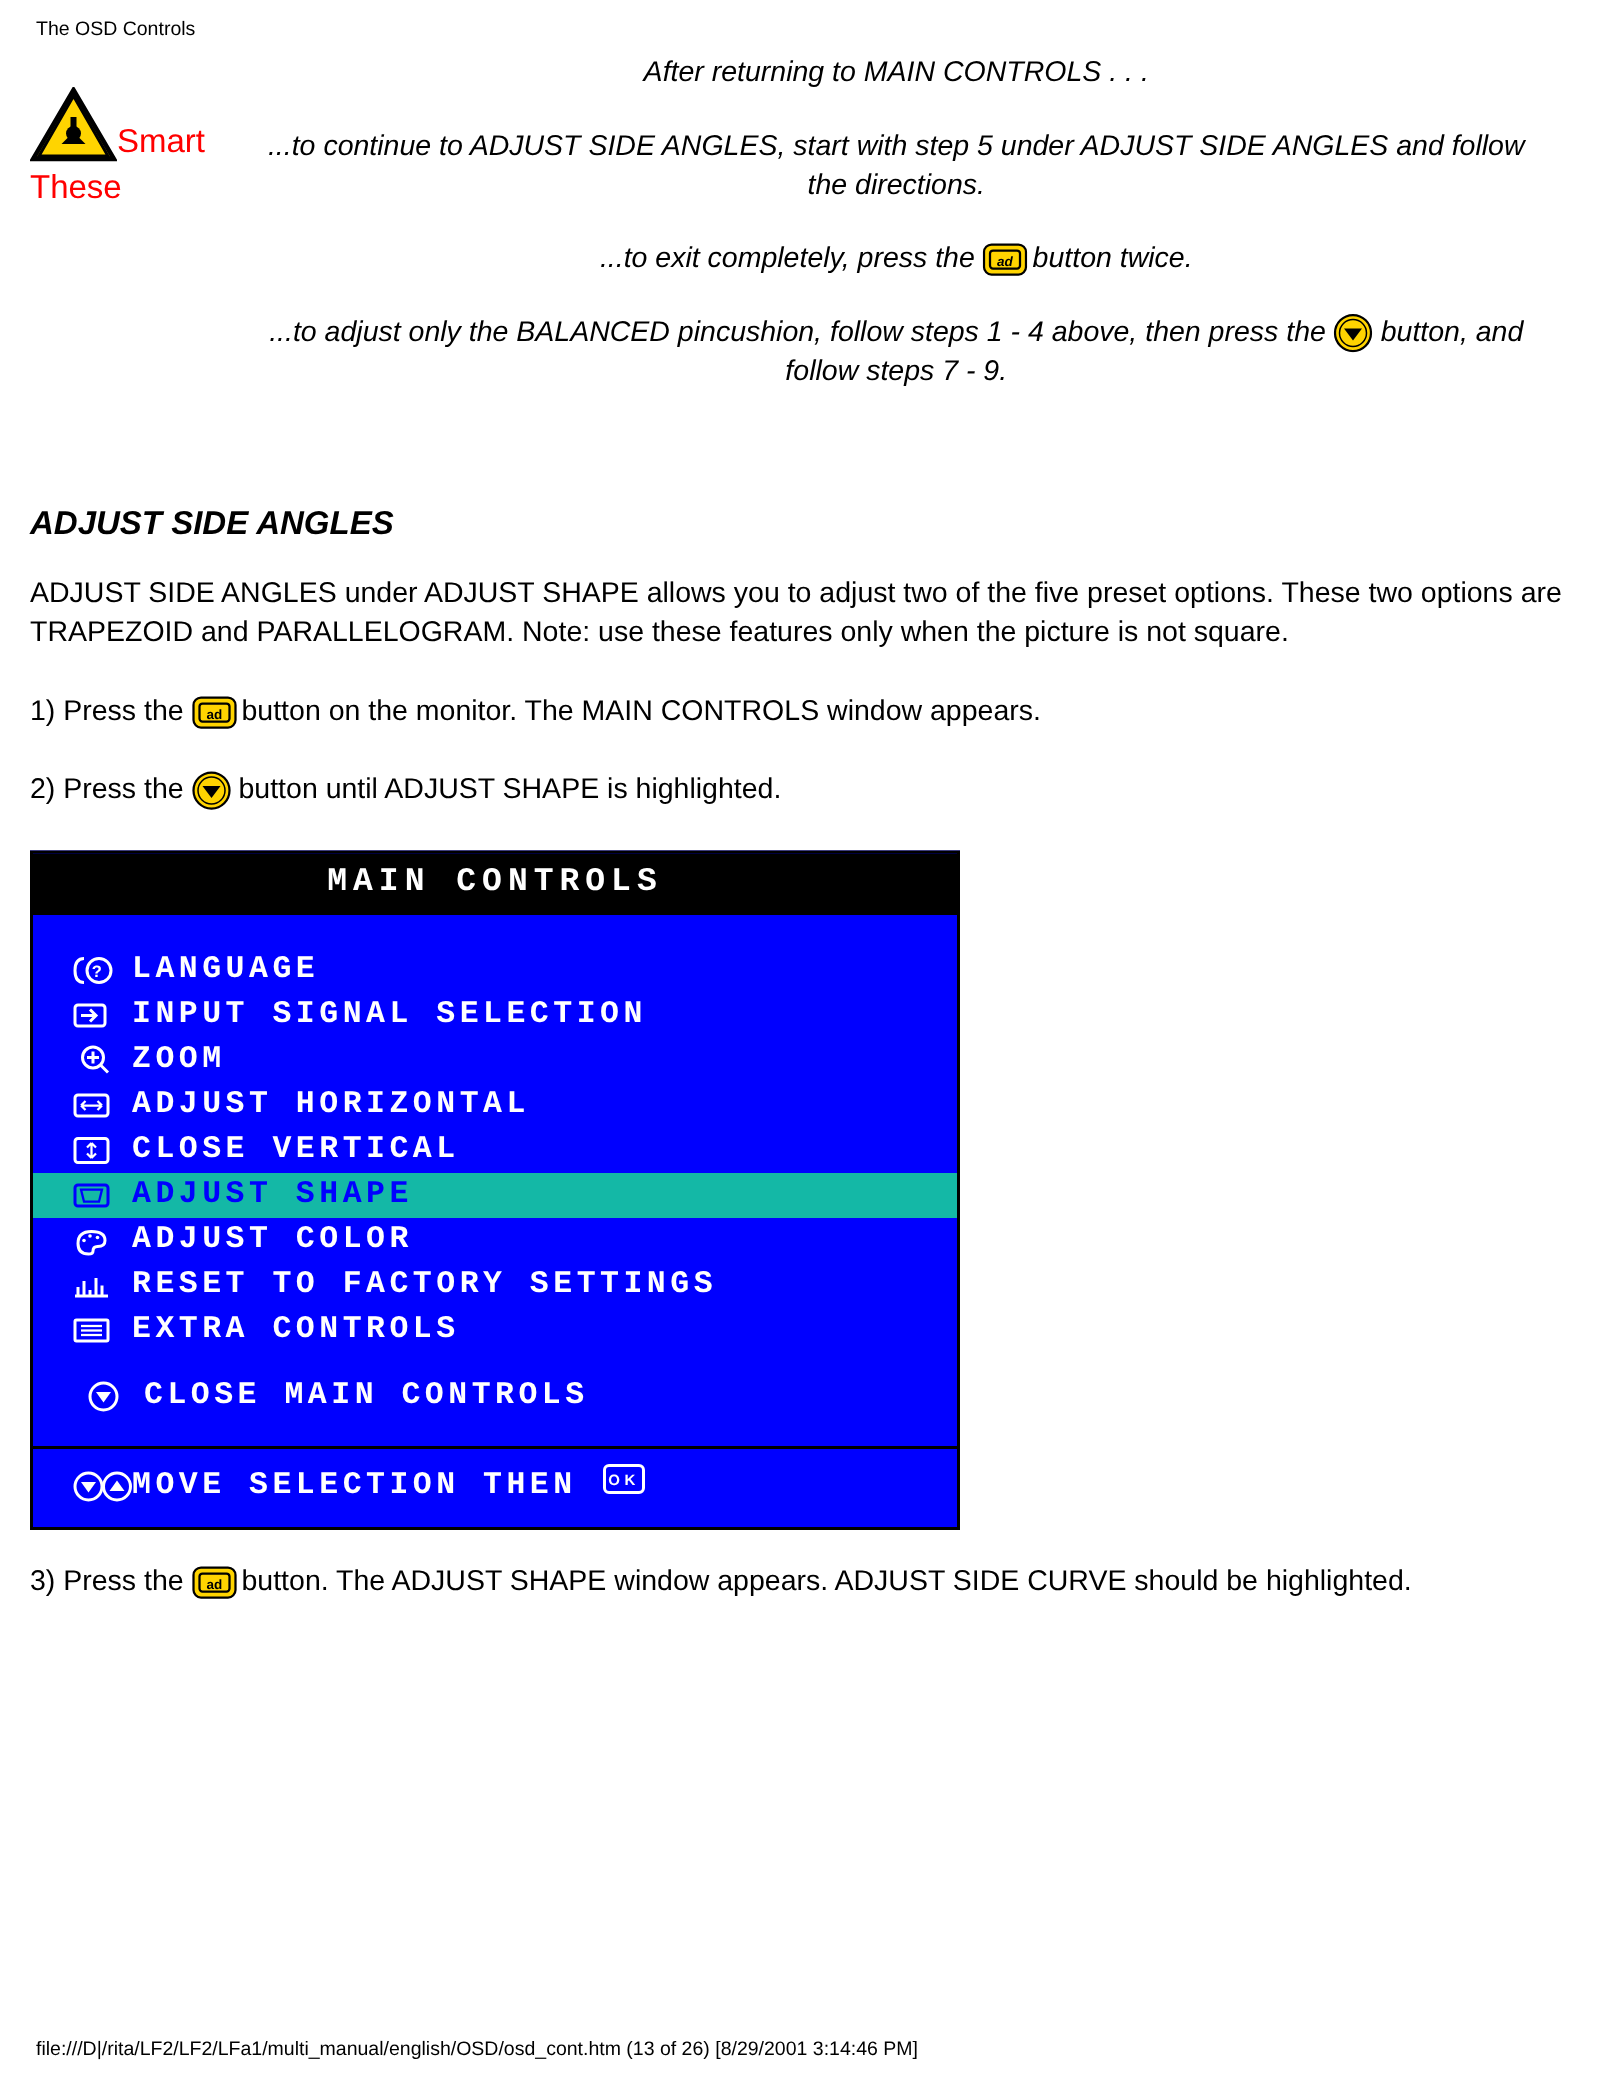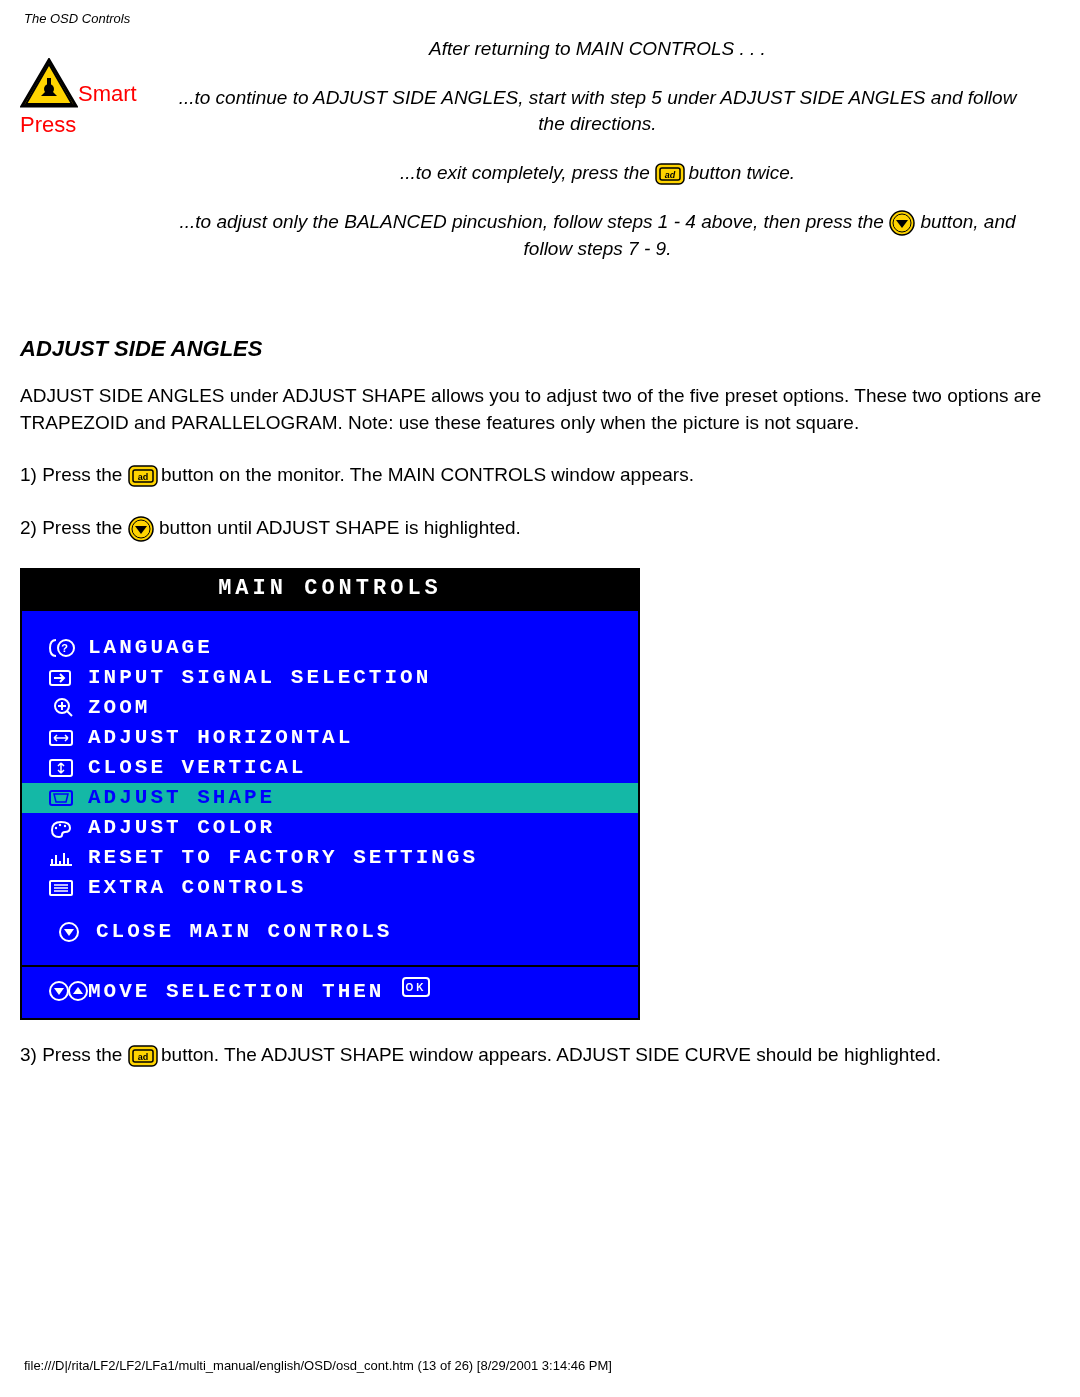--- a/index.html
+++ b/index.html
@@ -8,21 +8,20 @@
     font-family: Arial, Helvetica, sans-serif;
     font-size: 19px;
     line-height: 1.4;
     color: #000;
     width: 1080px;
     background: #fff;
   }
   .page-header {
     font-size: 13px;
     padding: 10px 0 0 24px;
-    font-style: italic;
   }
   .content {
     padding: 0 20px 0 20px;
   }
   .smart-help-block {
     display: flex;
     align-items: flex-start;
   }
   .smart-help-left {
     width: 155px;
@@ -150,21 +149,21 @@
       <div class="smart-help-left">
         <span class="warning-icon">
           <svg viewBox="0 0 58 52" width="58" height="52">
             <polygon points="29,2 56,48 2,48" fill="#ffd400" stroke="#000" stroke-width="3"></polygon>
             <polygon points="29,6 52,46 6,46" fill="none" stroke="#000" stroke-width="2"></polygon>
             <circle cx="29" cy="31" r="5" fill="#000"></circle>
             <rect x="27" y="20" width="4" height="9" fill="#000"></rect>
             <polygon points="21,38 37,38 29,30" fill="#000"></polygon>
           </svg>
         </span><span class="smart-help-text">Smart</span><br>
-        <span class="smart-help-text">Press</span>
+        <span class="smart-help-text">These</span>
       </div>
       <div class="smart-help-right">
         <p>After returning to MAIN CONTROLS . . .</p>
         <p>...to continue to ADJUST SIDE ANGLES, start with step 5 under ADJUST SIDE ANGLES and follow the directions.</p>
         <p>
           <span>...to exit completely, press the </span>
           <span class="btn-oq">
             <svg viewBox="0 0 30 22" width="30" height="22">
                 <rect x="1" y="1" width="28" height="20" rx="5" fill="#ffd400" stroke="#000" stroke-width="1.5"></rect>
                 <rect x="5" y="5" width="20" height="12" rx="2" fill="none" stroke="#000" stroke-width="1.5"></rect>

